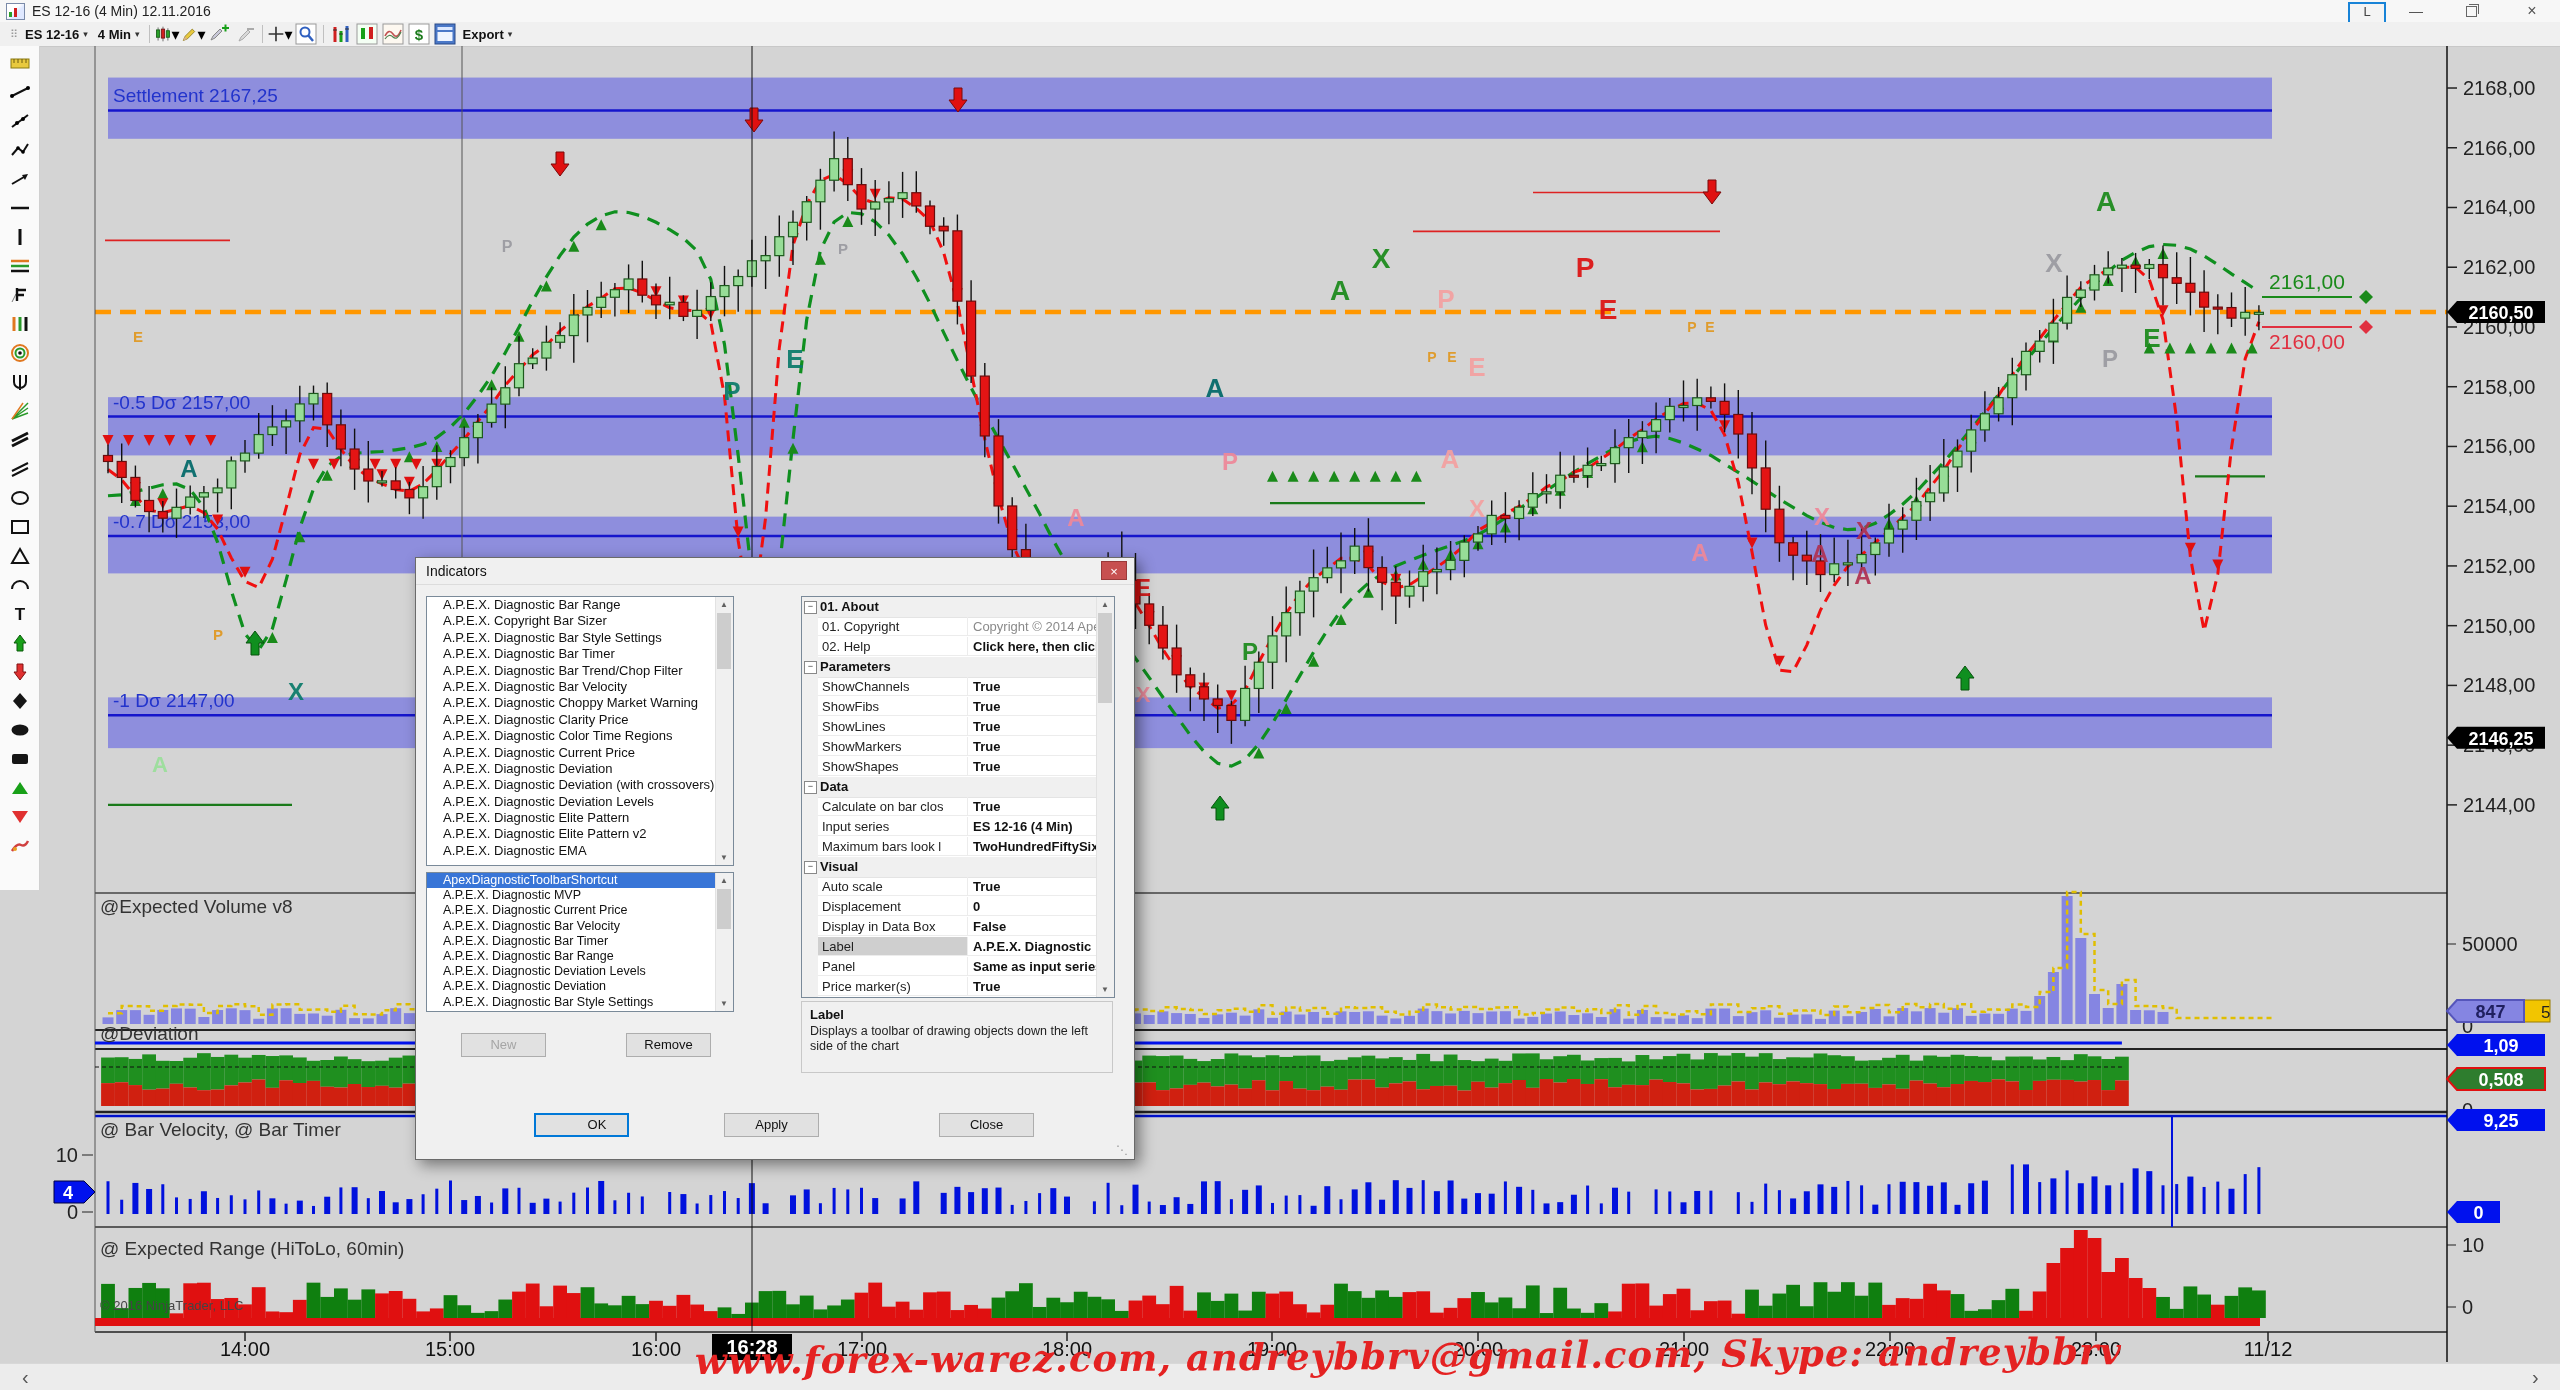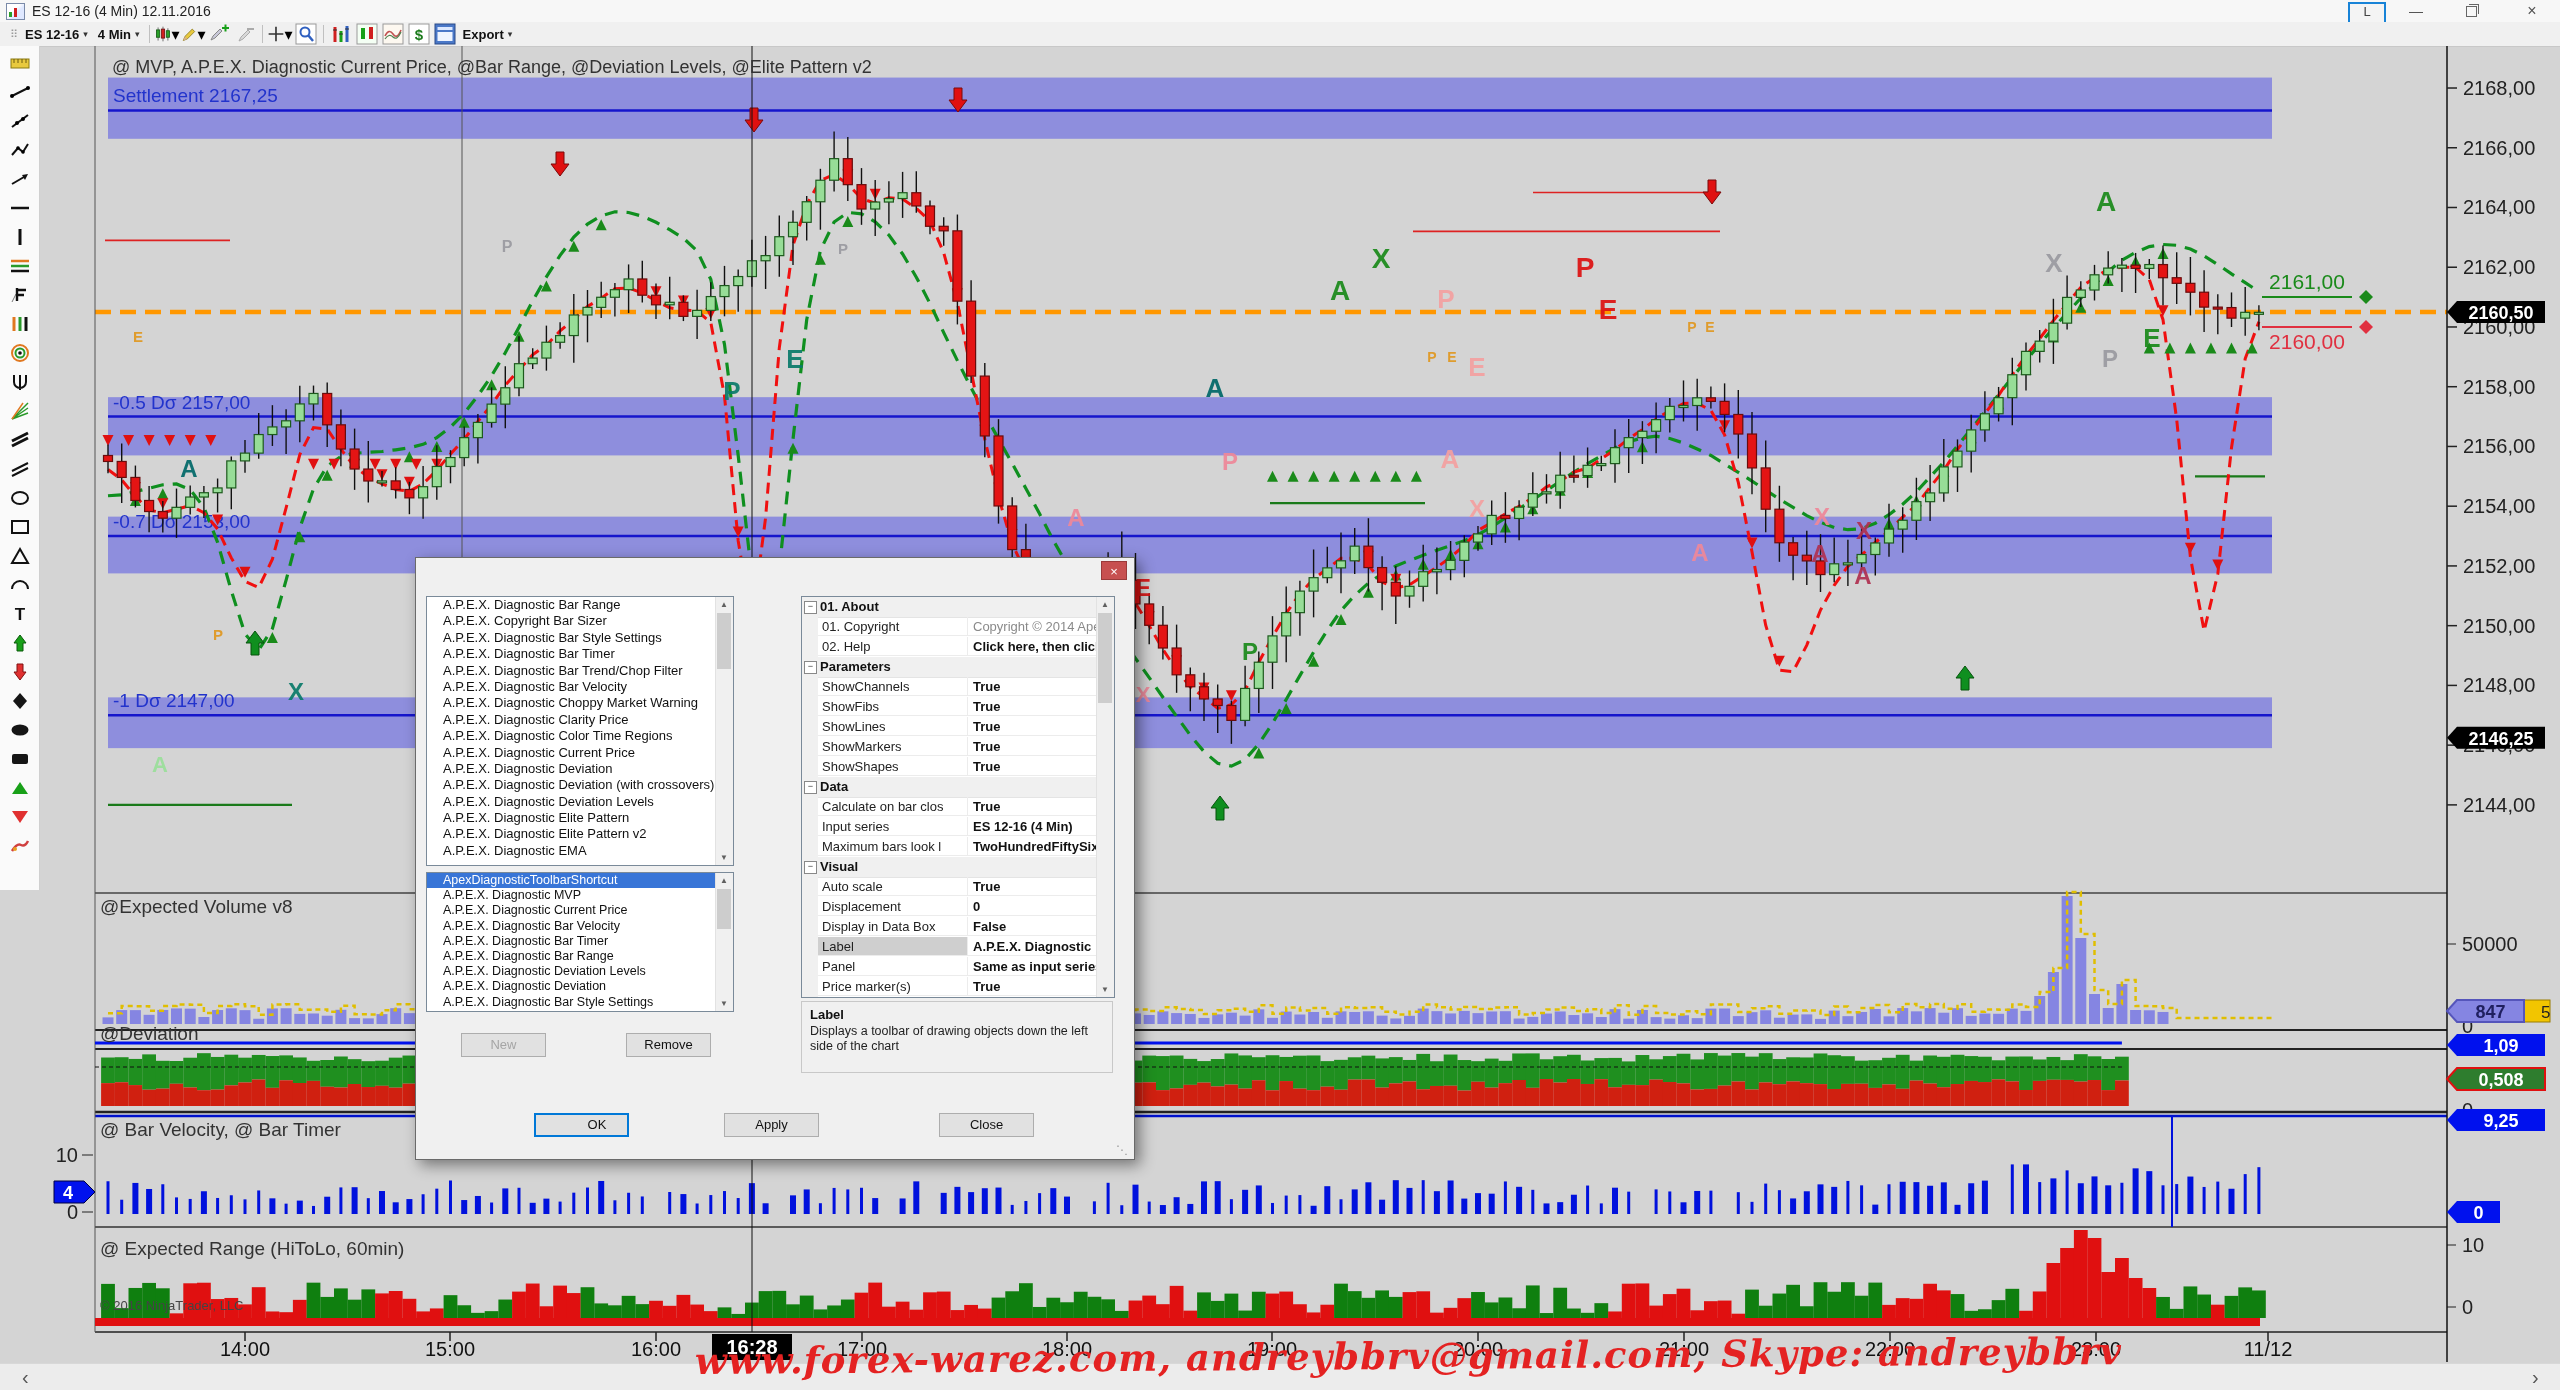--- a/index.html
+++ b/index.html
@@ -1726,28 +1726,30 @@
       </g>
       <g>
         <line x1="752" x2="752" y1="45" y2="1332" stroke="#111" stroke-width="1"></line>
       </g>
       <g>
         <rect x="712" y="1334" width="80" height="26" fill="#000"></rect>
         <text x="752" y="1354" font-size="20" font-weight="bold" fill="#fff" text-anchor="middle">16:28</text>
       </g>
     </svg>
 
-  <div class="abs pane-label" style="left:112px;top:57px;font-size:18px">@ MVP, A.P.E.X. Diagnostic Current Price, @Bar Range, @Deviation Levels, @Elite Pattern v2</div>
   <div class="abs pane-label" style="left:100px;top:896px">@Expected Volume v8</div>
   <div class="abs pane-label" style="left:100px;top:1023px">@Deviation</div>
   <div class="abs pane-label" style="left:100px;top:1119px">@ Bar Velocity, @ Bar Timer</div>
   <div class="abs pane-label" style="left:100px;top:1238px">@ Expected Range (HiToLo, 60min)</div>
   <div class="abs" id="copyright" style="left:100px;top:1298px">© 2016 NinjaTrader, LLC</div>
 
   <div class="abs" id="dialog">
+    <div class="abs" id="dlg-title">
+        <span>Indicators</span>
+      </div>
     <div class="abs" id="dlg-close">×</div>
     <div class="abs dlist" id="avail-list" style="left:10px;top:38px;width:306px;height:268px;font-size:13px;">
         <div class="row" style="height: 16.4px; line-height: 16.4px;">A.P.E.X. Diagnostic Bar Range</div>
         <div class="row" style="height: 16.4px; line-height: 16.4px;">A.P.E.X. Copyright Bar Sizer</div>
         <div class="row" style="height: 16.4px; line-height: 16.4px;">A.P.E.X. Diagnostic Bar Style Settings</div>
         <div class="row" style="height: 16.4px; line-height: 16.4px;">A.P.E.X. Diagnostic Bar Timer</div>
         <div class="row" style="height: 16.4px; line-height: 16.4px;">A.P.E.X. Diagnostic Bar Trend/Chop Filter</div>
         <div class="row" style="height: 16.4px; line-height: 16.4px;">A.P.E.X. Diagnostic Bar Velocity</div>
         <div class="row" style="height: 16.4px; line-height: 16.4px;">A.P.E.X. Diagnostic Choppy Market Warning</div>
         <div class="row" style="height: 16.4px; line-height: 16.4px;">A.P.E.X. Diagnostic Clarity Price</div>

